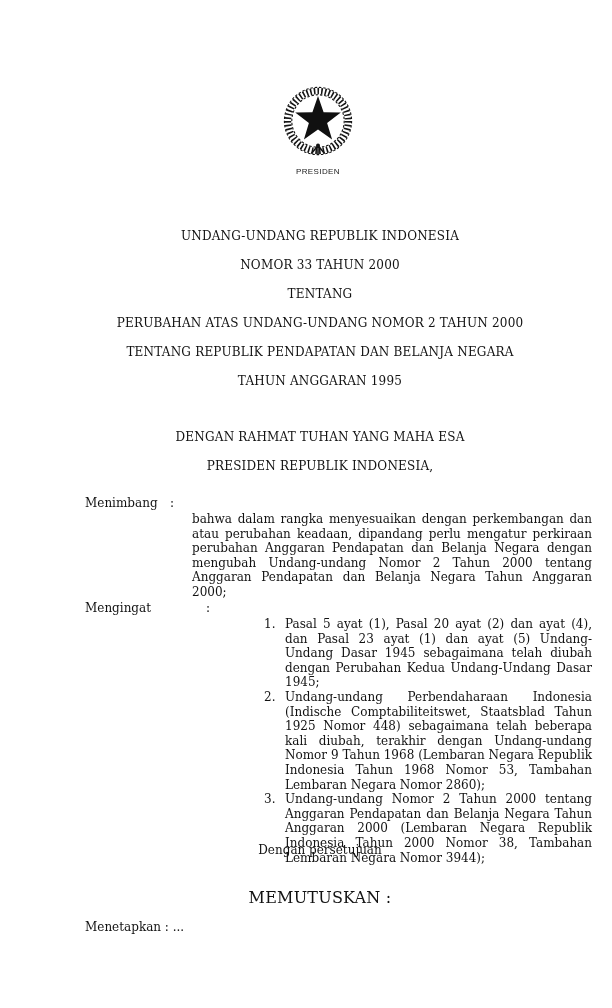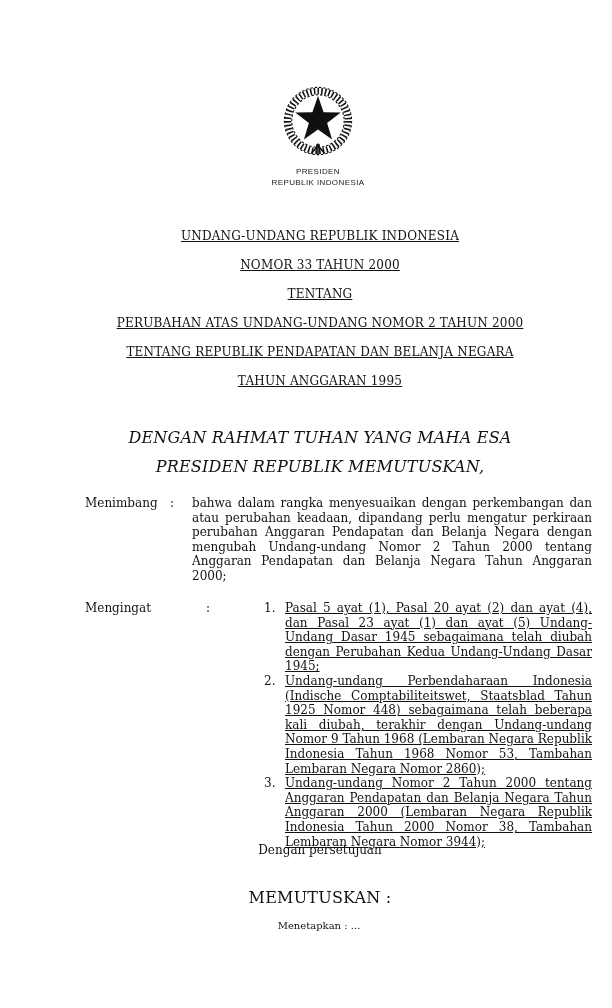--- a/index.html
+++ b/index.html
@@ -42,57 +42,55 @@
     top:222px;
     width:470px;
     text-align:center;
   }
   .title-block .tline {
     height:29px;
     line-height:29px;
     font-size:12px;
     letter-spacing:0.2px;
     white-space:nowrap;
-    text-decoration:underline;
   }
   .preamble-block {
     position:absolute;
     left:85px;
     top:423px;
     width:470px;
     text-align:center;
   }
   .preamble-block .tline {
     height:29px;
     line-height:29px;
-    font-size:16px;
+    font-size:12px;
     letter-spacing:0.2px;
     white-space:nowrap;
-    font-style:italic;
   }
 
   
   .clause {
     position:absolute;
     left:85px;
     width:507px;
     display:flex;
     font-size:12px;
     line-height:14.6px;
   }
   .clause .clabel { width:85px; flex:0 0 85px; }
   .clause .ccolon { width:22px; flex:0 0 22px; }
-  .clause .cbody  { flex:1 1 auto; text-align:justify; }
+  .clause .cbody  { flex:1 1 auto; text-align:justify;margin-top:16px; }
 
   .menimbang { top:496px; }
   .mengingat { top:601px;gap:36px; }
 
   .num-item { display:flex; }
   .num-item .inum  { width:21px; flex:0 0 21px; }
-  .num-item .itext { flex:1 1 auto; text-align:justify;text-decoration:underline; }
+  .num-item .itext { flex:1 1 auto; text-align:justify; }
 
   
   .approval-block {
     position:absolute;
     left:85px;
     top:843px;
     width:470px;
     text-align:center;
     font-size:12px;
     line-height:14.6px;
@@ -104,56 +102,55 @@
     width:470px;
     text-align:center;
     font-size:16px;
     letter-spacing:0.2px;
   }
   .enacting-line {
     position:absolute;
     left:85px;
     top:920px;
     width:468px;
-    text-align:center;
-    font-size:10px;
+    text-align:left;
+    font-size:12px;
   }
 </style>
 </head>
 <body>
 
 <div class="page">
 
   <div class="emblem">
     <svg viewBox="0 0 76 76" width="76" height="76" xmlns="http://www.w3.org/2000/svg">
       <circle cx="38" cy="37" r="30" fill="none" stroke="#141414" stroke-width="6.5" stroke-dasharray="1.6 2.1"></circle>
       <circle cx="38" cy="37" r="33.6" fill="none" stroke="#141414" stroke-width="1.1" stroke-dasharray="2.4 1.9"></circle>
       <circle cx="38" cy="37" r="26.2" fill="none" stroke="#141414" stroke-width="1.1" stroke-dasharray="2.4 1.9"></circle>
       <polygon fill="#101010" points="38,12 43.6,28.2 60.8,28.6 47.1,39.0 52.1,55.4 38,45.6 23.9,55.4 28.9,39.0 15.2,28.6 32.4,28.2"></polygon>
       <path d="M38 61.5 l-6.5 8 M38 61.5 l6.5 8 M38 61.5 l0 8.5" stroke="#141414" stroke-width="1.6" fill="none"></path>
       <circle cx="38" cy="61.5" r="2" fill="#141414"></circle>
     </svg>
   </div>
   <div class="letterhead-caption">
     <div>PRESIDEN</div>
-    <div>REPUBLIK INDONESIA</div>
   </div>
 
   <div class="title-block">
     <div class="tline">UNDANG-UNDANG REPUBLIK INDONESIA</div>
     <div class="tline">NOMOR 33 TAHUN 2000</div>
     <div class="tline">TENTANG</div>
     <div class="tline">PERUBAHAN ATAS UNDANG-UNDANG NOMOR 2 TAHUN 2000</div>
     <div class="tline">TENTANG REPUBLIK PENDAPATAN DAN BELANJA NEGARA</div>
     <div class="tline">TAHUN ANGGARAN 1995</div>
   </div>
 
   <div class="preamble-block">
     <div class="tline">DENGAN RAHMAT TUHAN YANG MAHA ESA</div>
-    <div class="tline">PRESIDEN REPUBLIK MEMUTUSKAN,</div>
+    <div class="tline">PRESIDEN REPUBLIK INDONESIA,</div>
   </div>
 
   <div class="clause menimbang">
     <div class="clabel">Menimbang</div>
     <div class="ccolon">:</div>
     <div class="cbody">bahwa dalam rangka menyesuaikan dengan perkembangan dan atau perubahan keadaan, dipandang perlu mengatur perkiraan perubahan Anggaran Pendapatan dan Belanja Negara dengan mengubah Undang-undang Nomor 2 Tahun 2000 tentang Anggaran Pendapatan dan Belanja Negara Tahun Anggaran 2000;</div>
   </div>
 
   <div class="clause mengingat">
     <div class="clabel">Mengingat</div>

